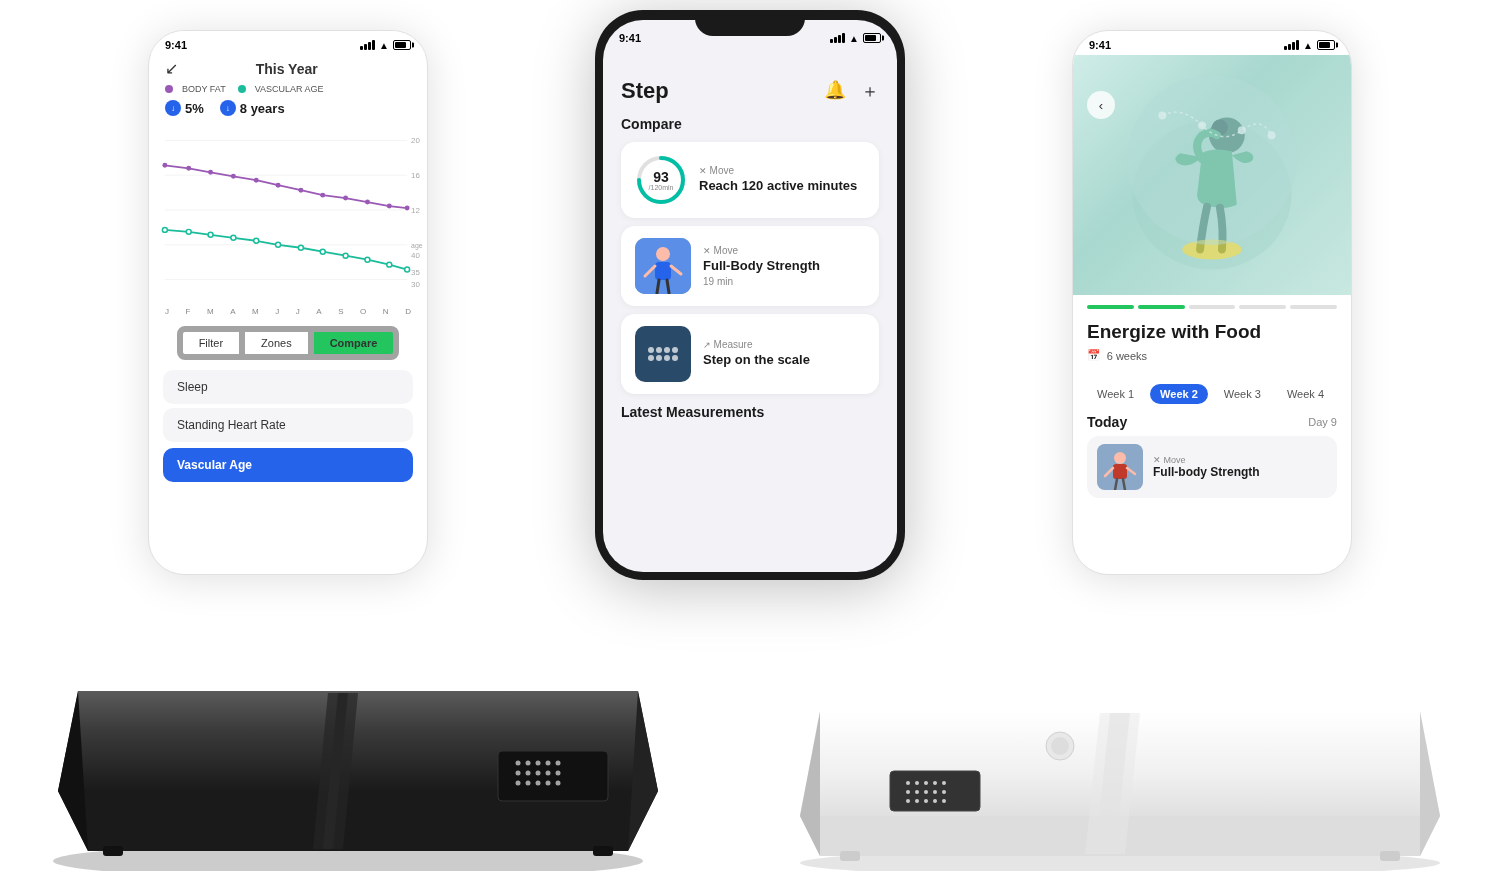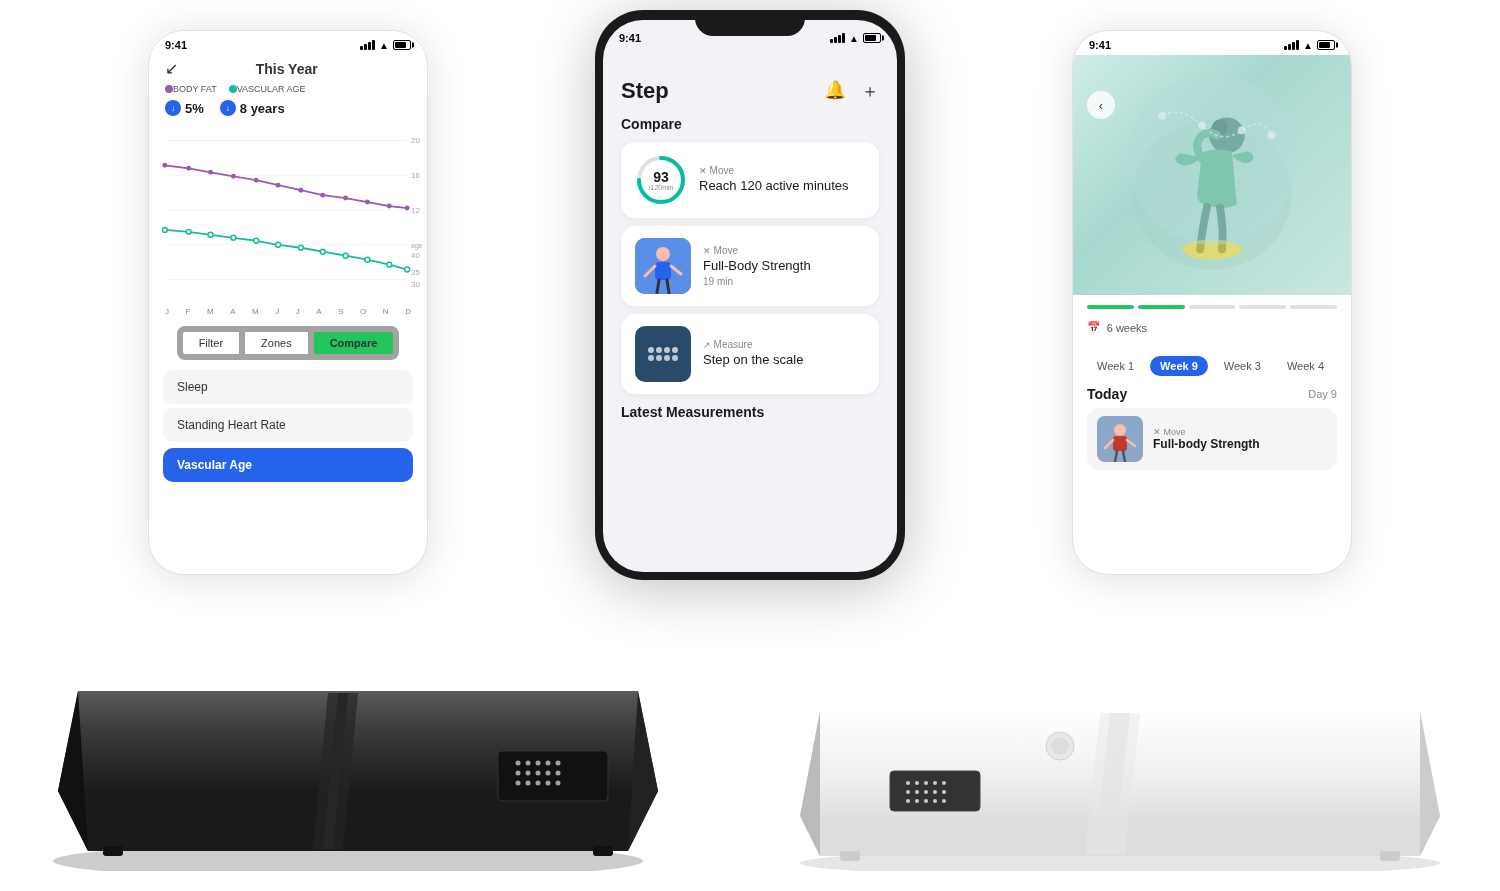--- a/index.html
+++ b/index.html
@@ -154,21 +154,21 @@
     .chart-legend {
       display: flex;
       gap: 12px;
       padding: 4px 16px;
       font-size: 9px;
       color: #555;
     }
     .legend-item {
       display: flex;
       align-items: center;
-      gap: 0;
+      gap: 9px;
     }
     .legend-dot {
       width: 8px;
       height: 8px;
       border-radius: 50%;
     }
     .legend-dot.purple { background: #9b59b6; }
     .legend-dot.teal { background: #1abc9c; }
     .chart-values {
       display: flex;
@@ -319,21 +319,21 @@
     .mission-type {
       font-size: 10px;
       color: #888;
       display: flex;
       align-items: center;
       gap: 3px;
       margin-bottom: 2px;
     }
     .mission-name {
       font-size: 13px;
-      font-weight: 400;
+      font-weight: 700;
       color: #1a1a1a;
       line-height: 1.3;
     }
     .mission-meta {
       font-size: 10px;
       color: #888;
       margin-top: 1px;
     }
     .mission-img {
       width: 56px;
@@ -822,29 +822,30 @@
   <div class="right-body">
 
     <div class="progress-bar-container">
       <div class="progress-seg active"></div>
       <div class="progress-seg active"></div>
       <div class="progress-seg inactive"></div>
       <div class="progress-seg inactive"></div>
       <div class="progress-seg inactive"></div>
     </div>
 
+    <div class="energize-title">Energize with Food</div>
 
     <div class="weeks-row">
       <span>📅</span>
       <span>6 weeks</span>
     </div>
 
     <div class="weeks-tabs">
       <div class="week-tab">Week 1</div>
-      <div class="week-tab active">Week 9</div>
+      <div class="week-tab active">Week 2</div>
       <div class="week-tab">Week 3</div>
       <div class="week-tab">Week 4</div>
     </div>
 
     <div class="today-header">
       <span class="today-label">Today</span>
       <span class="day-label">Day 9</span>
     </div>
 
     <div class="today-card">

